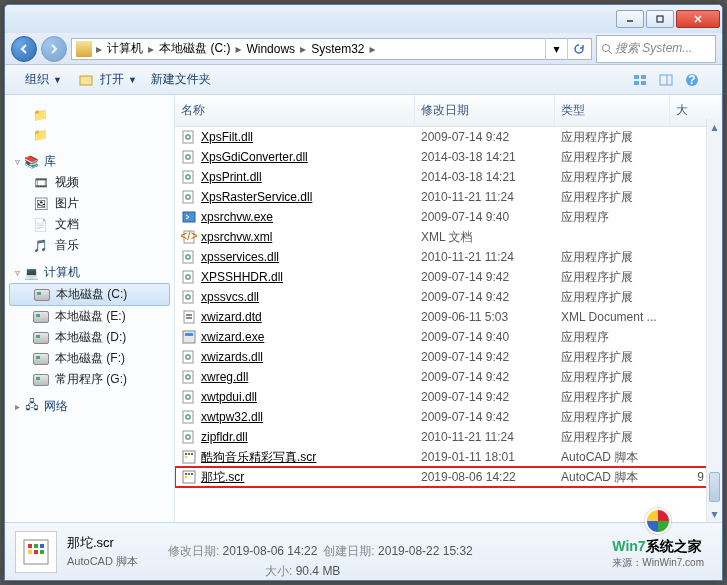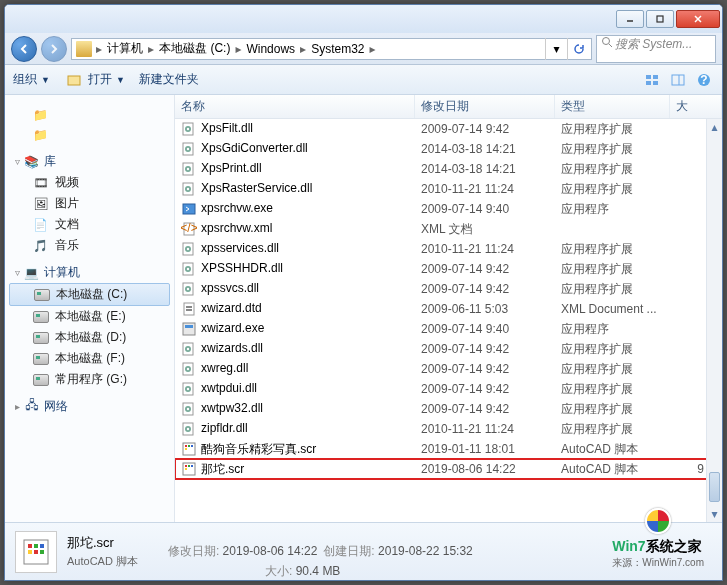--- a/index.html
+++ b/index.html
@@ -11,45 +11,45 @@
 .win-btn svg { width:10px; height:10px; }
 .addrbar { height:32px; background:linear-gradient(#e7eef8,#dde7f3); display:flex; align-items:center; padding:3px 6px; gap:4px; border-bottom:1px solid #b6c6d8; }
 .nav-btn { width:26px; height:26px; border-radius:50%; background:radial-gradient(circle at 30% 30%,#6aa7e8,#2d6bb0); display:flex; align-items:center; justify-content:center; border:1px solid #2a5f9e; }
 .nav-btn.disabled { opacity:.55; }
 .nav-btn svg { stroke:#fff; }
 .breadcrumb { flex:1; height:22px; background:#fff; border:1px solid #a6b8cc; display:flex; align-items:center; padding:0 2px; }
 .bc-item { padding:0 3px; height:100%; display:flex; align-items:center; }
 .bc-sep { color:#666; padding:0 2px; }
 .bc-icon { width:16px; height:16px; background:linear-gradient(#f8e39a,#d9a93e); border-radius:1px; margin:0 2px; }
 .addr-refresh { width:22px; height:22px; border-left:1px solid #ccc; display:flex; align-items:center; justify-content:center; }
-.searchbox { width:120px; height:28px; background:#fff; border:1px solid #a6b8cc; display:flex; padding:0 4px; color:#888; font-style:italic; }
+.searchbox { width:120px; height:28px; background:#fff; border:1px solid #a6b8cc; display:flex; align-items:center; padding:0 4px; color:#888; font-style:italic; }
 .searchbox svg { margin-right:2px; }
-.toolbar { height:30px; background:linear-gradient(#f4f8fc,#e3edf7); border-bottom:1px solid #c9d7e6; display:flex; align-items:center; padding:0 8px; gap:14px; }
+.toolbar { height:30px; background:linear-gradient(#f4f8fc,#e3edf7); border-bottom:1px solid #c9d7e6; display:flex; align-items:center; padding:0 20px; gap:14px; }
 .tb-item { display:flex; align-items:center; gap:4px; color:#1a3e6e; }
 .tb-right { margin-left:auto; display:flex; gap:6px; }
 .tb-icon { width:20px; height:20px; display:flex; align-items:center; justify-content:center; }
 .body { flex:1; display:flex; min-height:0; }
 .sidebar { width:170px; background:#fafcfe; border-right:1px solid #e0e7ef; overflow:hidden; padding:4px 0; }
 .sb-group { margin:6px 0; }
 .sb-hdr { display:flex; align-items:center; gap:4px; padding:2px 10px; color:#1a3e6e; }
 .sb-hdr .chev { color:#888; font-size:10px; }
 .sb-item { display:flex; align-items:center; gap:6px; padding:2px 10px 2px 28px; color:#222; }
 .sb-item.selected { background:linear-gradient(#e6f0fb,#cfe3f7); border:1px solid #9ec3e8; border-radius:2px; margin:0 4px; padding-left:24px; }
 .sb-ico { width:16px; height:16px; display:inline-flex; align-items:center; justify-content:center; }
 .filepane { flex:1; display:flex; flex-direction:column; min-width:0; position:relative; }
-.cols { height:24px; background:linear-gradient(#fdfefe,#eef3f8); border-bottom:1px solid #dfe6ee; display:flex; align-items:center; color:#3a5a80; }
+.cols { height:32px; background:linear-gradient(#fdfefe,#eef3f8); border-bottom:1px solid #dfe6ee; display:flex; align-items:center; color:#3a5a80; }
 .col { padding:0 6px; border-right:1px solid #e5ecf3; height:100%; display:flex; align-items:center; }
 .col.name { flex:0 0 240px; }
 .col.date { flex:0 0 140px; }
 .col.type { flex:0 0 115px; }
 .col.size { flex:1; text-align:right; }
 .filelist { flex:1; overflow:hidden; position:relative; }
 .row { display:flex; align-items:center; height:20px; padding:0; }
 .row .c { padding:0 6px; white-space:nowrap; overflow:hidden; text-overflow:ellipsis; }
-.row .c.name { flex:0 0 240px; display:flex; gap:4px; }
+.row .c.name { flex:0 0 240px; display:flex; align-items:center; gap:4px;text-decoration:underline; }
 .row .c.date { flex:0 0 140px; color:#555; }
 .row .c.type { flex:0 0 115px; color:#555; }
 .row .c.size { flex:1; text-align:right; color:#555; padding-right:18px; }
 .row.highlight { outline:2px solid #d22; outline-offset:-1px; }
 .file-ico { width:16px; height:16px; display:inline-flex; align-items:center; justify-content:center; flex-shrink:0; }
 .scrollbar { position:absolute; right:0; top:24px; bottom:0; width:16px; background:#f0f3f7; border-left:1px solid #dfe6ee; }
 .sb-thumb { position:absolute; left:2px; right:2px; bottom:20px; height:30px; background:linear-gradient(#d6e3f1,#b8cde4); border:1px solid #9bb6d2; border-radius:2px; }
 .sb-arrow { position:absolute; left:0; right:0; height:16px; display:flex; align-items:center; justify-content:center; color:#5a7ca8; }
 .sb-arrow.up { top:0; } .sb-arrow.down { bottom:0; }
 .details { height:58px; background:linear-gradient(#f3f8fd,#e6eef8); border-top:1px solid #c9d7e6; display:flex; align-items:center; padding:4px 10px; gap:10px; }

